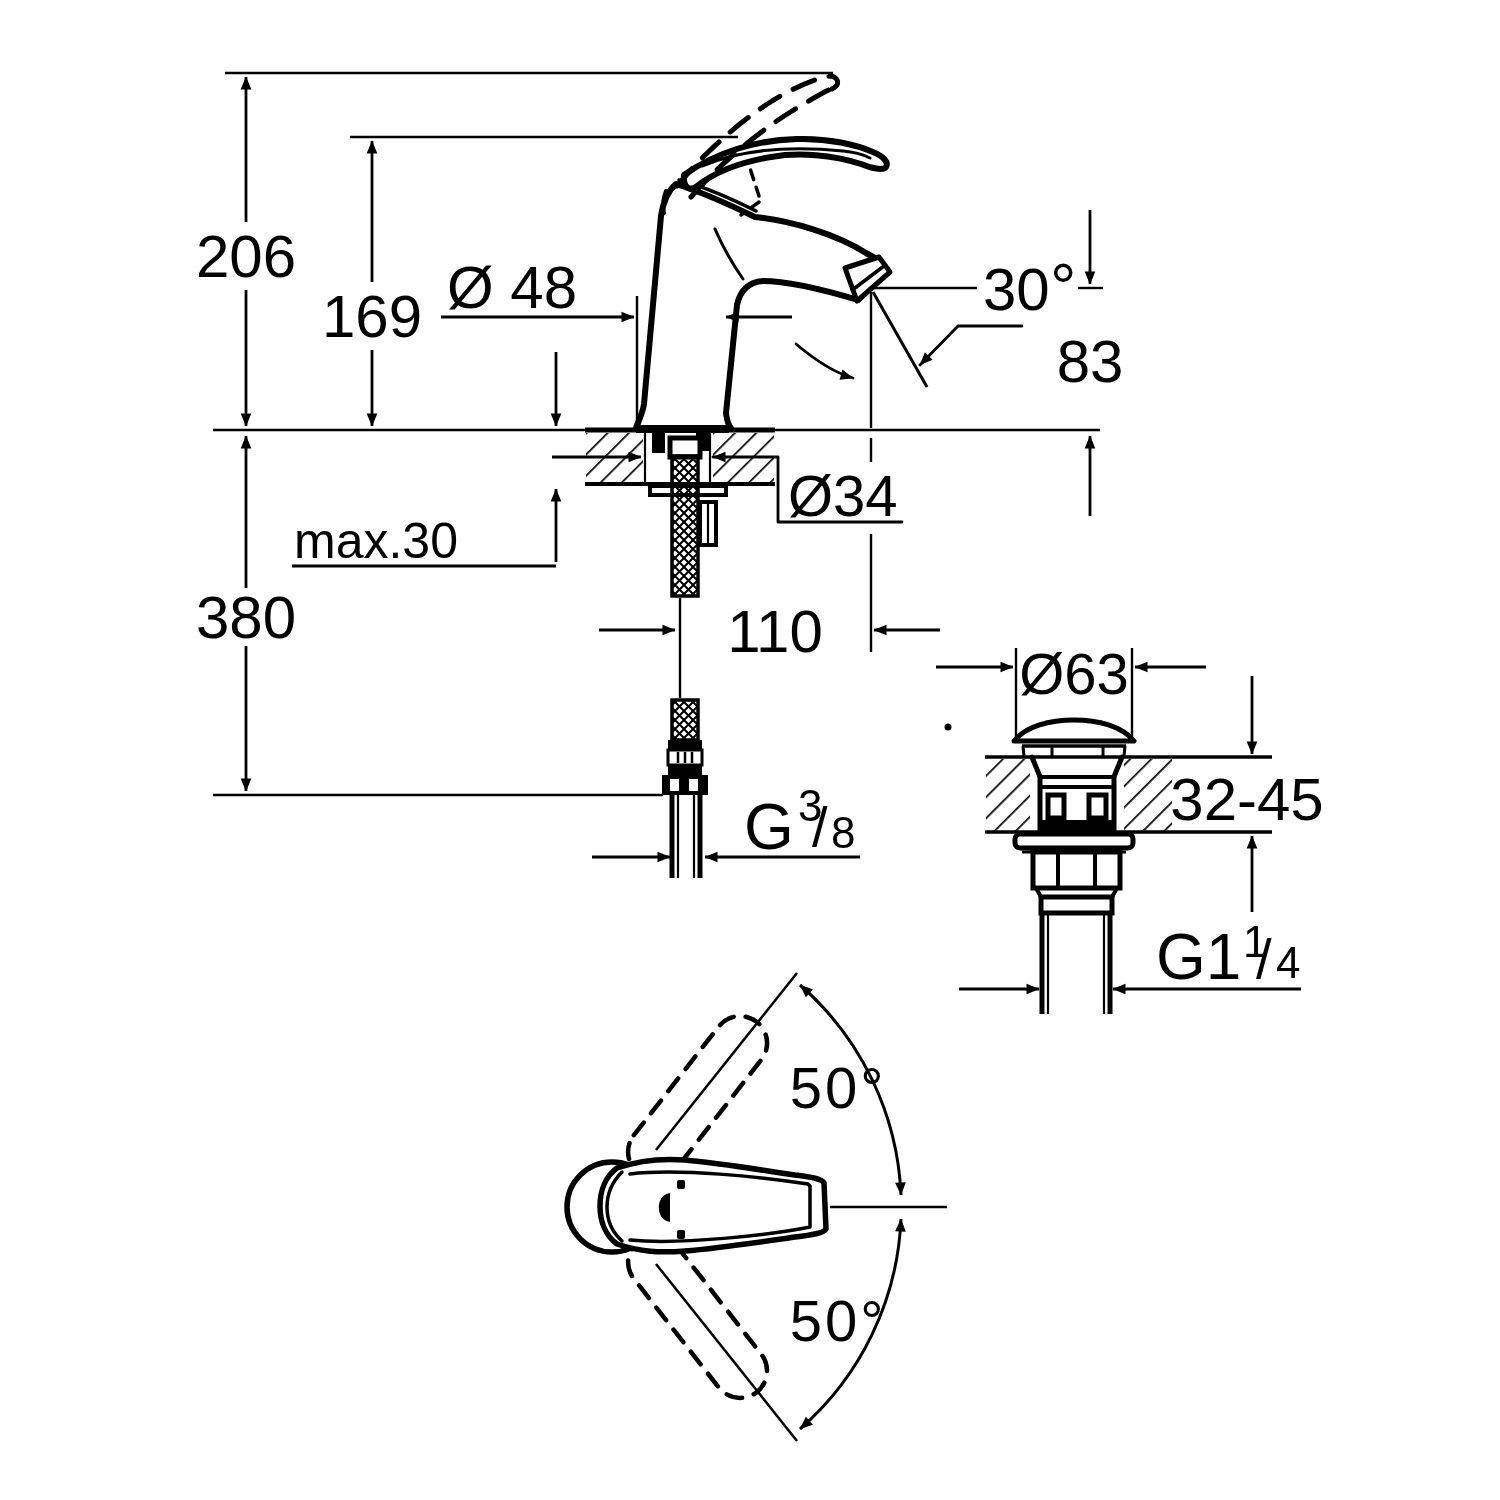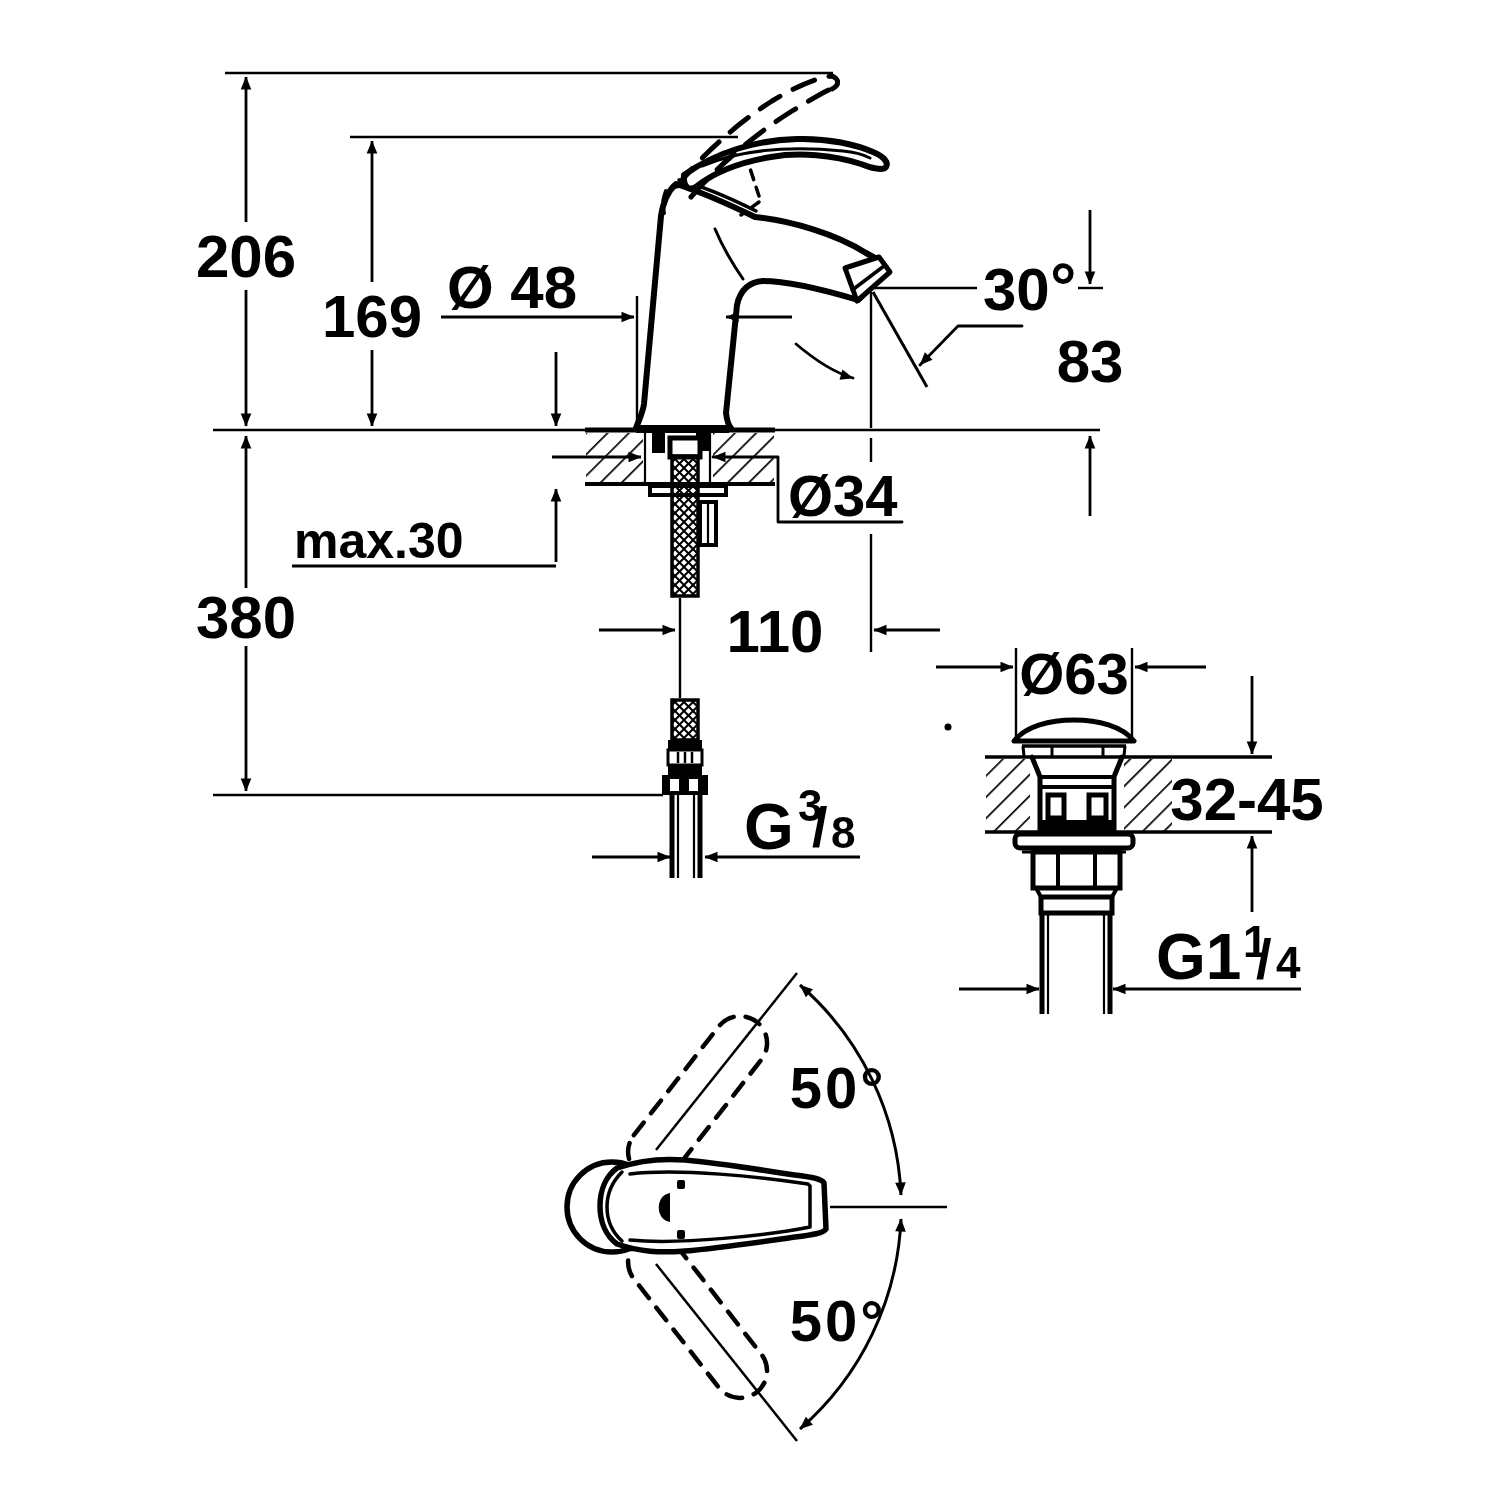--- a/index.html
+++ b/index.html
@@ -1,16 +1,16 @@
 <!DOCTYPE html>
 <html><head>
 <meta charset="utf-8">
 <style>
   html,body{margin:0;padding:0;background:#fff;}
-  .canvas{width:1337px;height:1500px;background:#ffffff;position:relative;overflow:hidden;font-weight:bold;}
+  .canvas{width:1337px;height:1500px;background:#ffffff;position:relative;overflow:hidden;}
   svg{display:block;}
   text{font-family:"Liberation Sans",sans-serif;fill:#000;}
   .ink{stroke:#000;fill:none;}
   .w6{stroke-width:6;} .w5{stroke-width:5;} .w4{stroke-width:4;} .w35{stroke-width:3.5;}
   .w3{stroke-width:3;} .w25{stroke-width:2.5;} .w2{stroke-width:2.2;}
   .dim{stroke:#000;stroke-width:2.8;fill:none;}
   .ext{stroke:#000;stroke-width:2.4;fill:none;}
   .whitefill{fill:#ffffff;}
   .blackfill{fill:#000000;stroke:none;}
   .dash-long{stroke-dasharray:23 15;}

